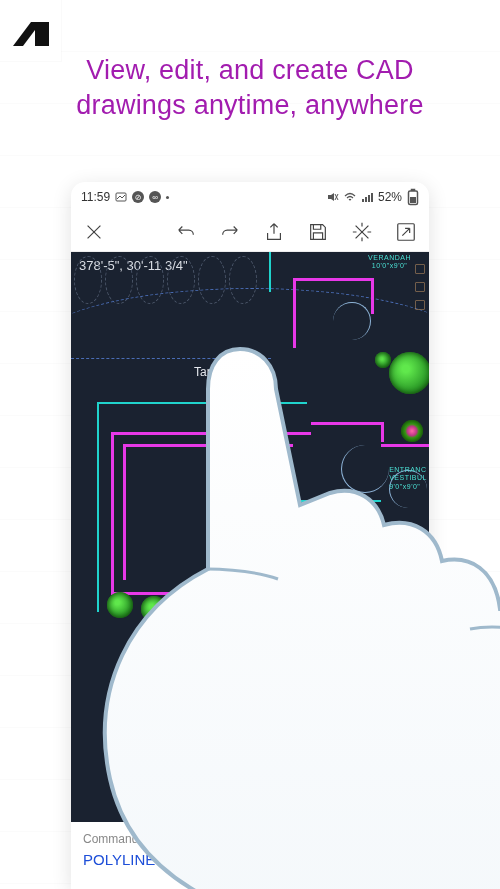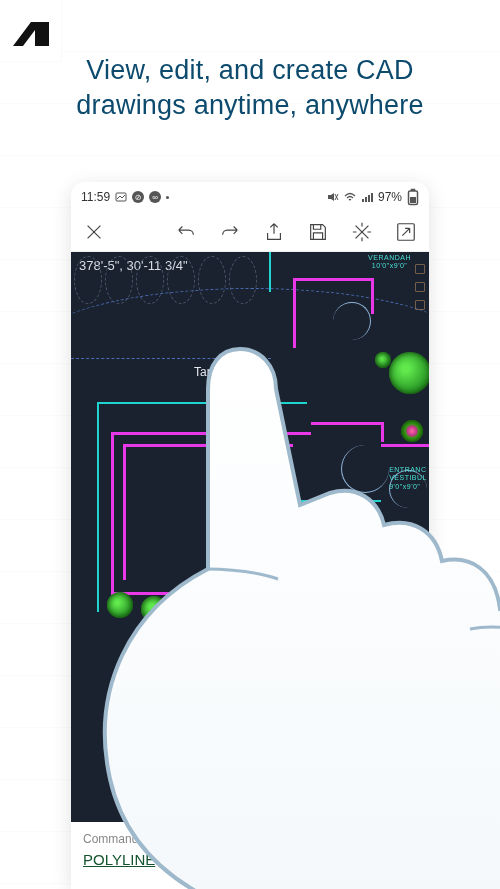--- a/index.html
+++ b/index.html
@@ -38,21 +38,21 @@
   }
   .logo-box svg { width: 40px; height: 34px; }
 
   .headline {
     position: absolute;
     top: 53px;
     left: 0; right: 0;
     text-align: center;
     font-size: 27px;
     font-weight: 400;
-    color: #0c4a6e;
+    color: #a21caf;
     line-height: 1.3;
     z-index: 4;
     letter-spacing: 0.2px;
   }
 
   .phone {
     position: absolute;
     top: 182px;
     left: 71px;
     width: 358px;
@@ -229,21 +229,21 @@
   }
   .cmd-line1 {
     font-size: 12px;
     color: #888;
   }
   .cmd-line2 {
     font-size: 15px;
     margin-top: 5px;
     color: #555;
   }
-  .cmd-name { color: #14532d; font-weight: 500; text-decoration: underline; }
+  .cmd-name { color: #1d4ed8; font-weight: 500; }
 
   
   .finger {
     position: absolute;
     bottom: -40px;
     left: 100px;
     width: 520px;
     height: 620px;
     z-index: 10;
     pointer-events: none;
@@ -293,21 +293,21 @@
           </svg>
       </span>
       <span class="status-ico">
         <svg viewBox="0 0 12 12">
             <rect x="1" y="8" width="2" height="3" fill="#555"></rect>
             <rect x="4" y="6" width="2" height="5" fill="#555"></rect>
             <rect x="7" y="4" width="2" height="7" fill="#555"></rect>
             <rect x="10" y="2" width="2" height="9" fill="#555"></rect>
           </svg>
       </span>
-      <span>97%</span>
+      <span>52%</span>
       <span class="status-ico">
         <svg viewBox="0 0 8 12">
             <rect x="1" y="2" width="6" height="9" rx="1" fill="none" stroke="#555"></rect>
             <rect x="2.5" y="0.5" width="3" height="1.5" fill="#555"></rect>
             <rect x="2" y="6" width="4" height="4" fill="#555"></rect>
           </svg>
       </span>
     </div>
   </div>
 

